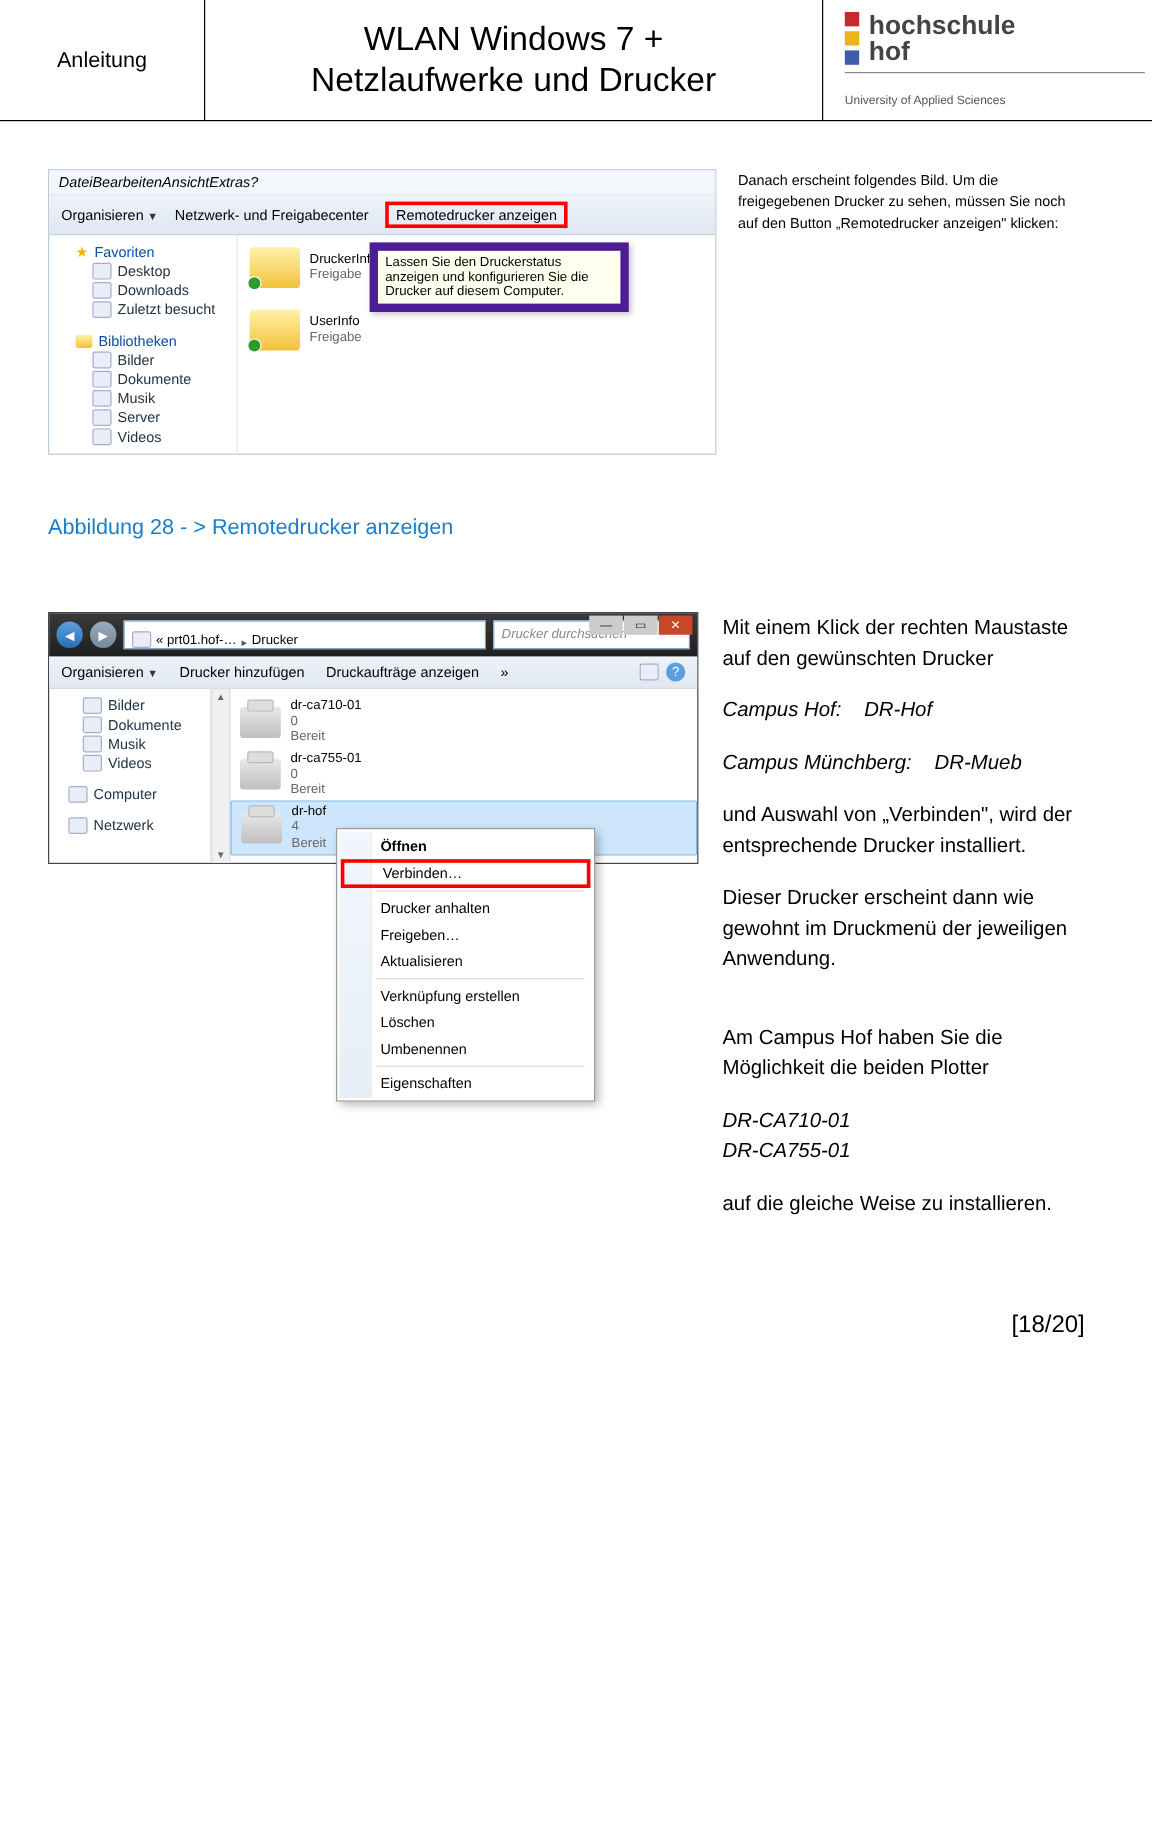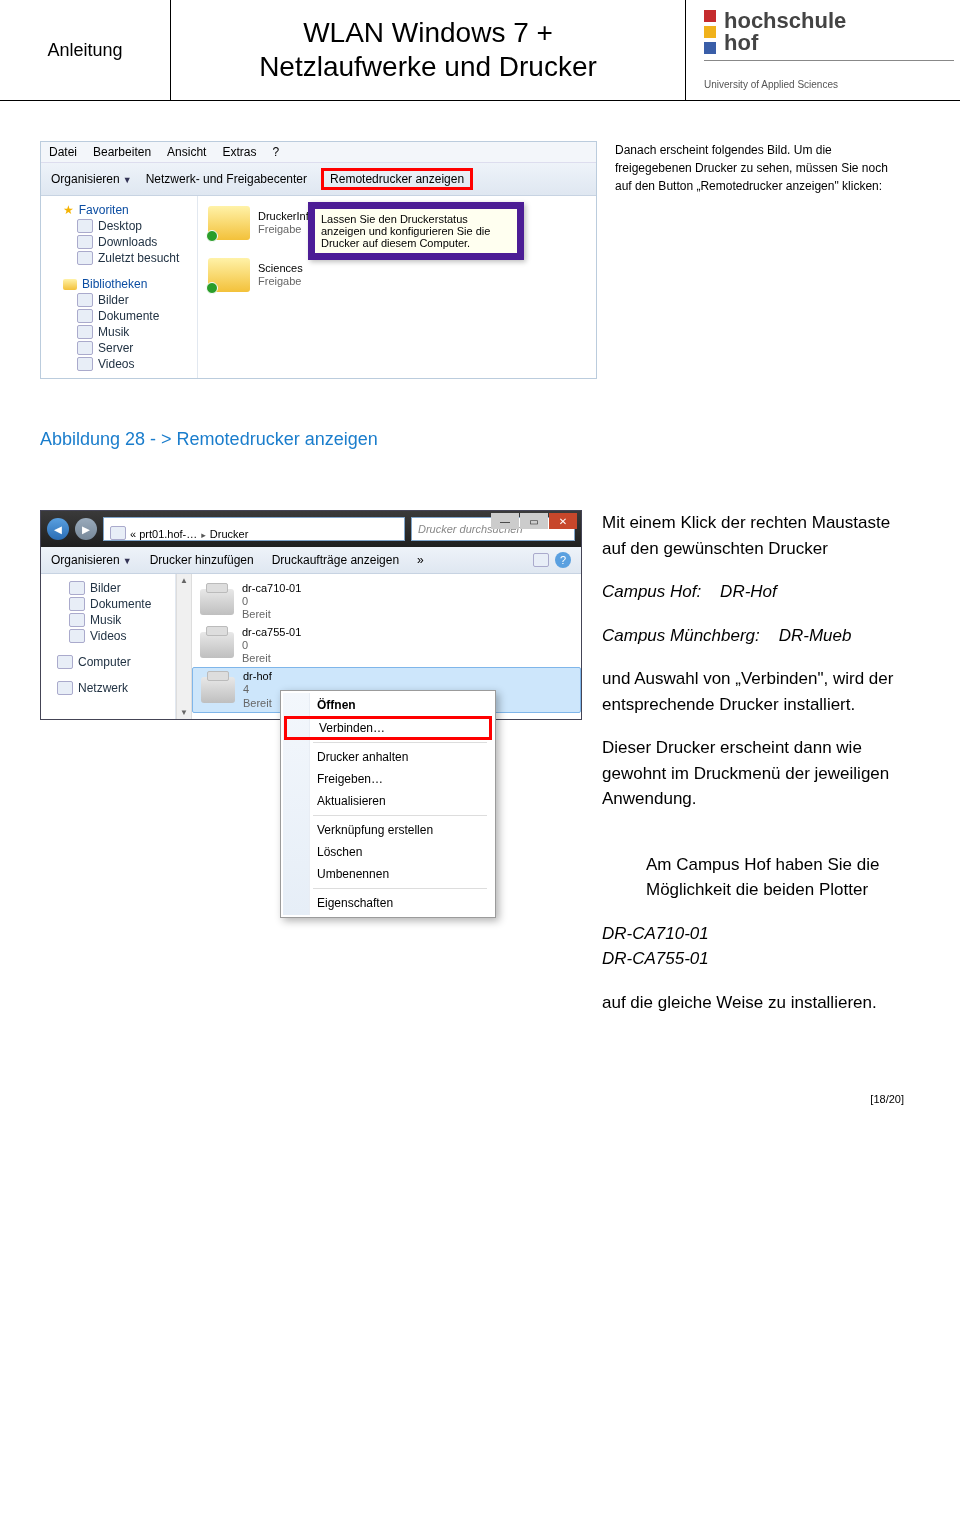--- a/index.html
+++ b/index.html
@@ -39,24 +39,25 @@
     align-items: flex-start;
   }
   .win7-box {
     border: 1px solid #bcd;
     font-family: "Segoe UI", Tahoma, sans-serif;
     font-size: 12px;
     background: #fff;
   }
   .menubar {
     display: flex;
-    gap: 16px;
+    gap: 0;
     padding: 3px 8px;
     background: #f3f6fa;
     border-bottom: 1px solid #dde;
+    font-style: italic;
   }
   .toolbar {
     display: flex;
     gap: 14px;
     padding: 5px 10px;
     background: linear-gradient(#eef3f9,#dfe7f1);
     border-bottom: 1px solid #c7d3e2;
     align-items: center;
     position: relative;
   }
@@ -197,21 +198,21 @@
     border:3px solid red;
     pointer-events:none;
   }
   .ctx-sep { height:0; border-top:1px solid #ddd; margin:3px 6px 3px 30px; }
   .ctx-icon-bar { position:absolute; left:2px; top:2px; bottom:2px; width:26px; background:linear-gradient(#f3f7fc,#e6eef7); border-right:1px solid #e8edf4; }
 
   .right-text { font-size: 17px; line-height: 1.5; width: 300px; }
   .right-text p { margin: 0 0 18px 0; }
   .italic { font-style: italic; }
 
-  .footer { text-align: right; padding: 30px 56px 20px; font-size: 11px; margin-left: 48px; }
+  .footer { text-align: right; padding: 30px 56px 20px; font-size: 20px; margin-left: 48px; }
 
   .icon-tiny { width:14px; height:12px; display:inline-block; background:#e8eef7; border:1px solid #aac; border-radius:2px; }
   .chevron { font-size:9px; color:#555; }
 </style>
 </head>
 <body>
 
 <div class="header-row">
   <div class="header-cell left">Anleitung</div>
   <div class="header-cell mid">
@@ -309,21 +310,21 @@
             <div class="printer-label">
               <div>DruckerInfo</div>
               <div class="sub">Freigabe</div>
             </div>
           </div>
           <div class="big-folder-row" style="margin-top:18px;">
             <div class="big-folder">
                 <div class="green-dot"></div>
               </div>
             <div class="printer-label">
-              <div>Sciences</div>
+              <div>UserInfo</div>
               <div class="sub">Freigabe</div>
             </div>
           </div>
         </div>
       </div>
     </div>
 
     <div class="side-text">Danach erscheint folgendes Bild. Um die freigegebenen Drucker zu sehen, müssen Sie noch auf den Button „Remotedrucker anzeigen" klicken:</div>
   </div>
 
@@ -442,21 +443,21 @@
       <p>
         <span class="italic">Campus Hof:</span>&nbsp;&nbsp;&nbsp;
         <span class="italic">DR-Hof</span>
       </p>
       <p>
         <span class="italic">Campus Münchberg:</span>&nbsp;&nbsp;&nbsp;
         <span class="italic">DR-Mueb</span>
       </p>
       <p>und Auswahl von „Verbinden", wird der entsprechende Drucker installiert.</p>
       <p>Dieser Drucker erscheint dann wie gewohnt im Druckmenü der jeweiligen Anwendung.</p>
-      <p style="margin-top:40px;margin-left:44px;">Am Campus Hof haben Sie die Möglichkeit die beiden Plotter</p>
+      <p style="margin-top:40px;">Am Campus Hof haben Sie die Möglichkeit die beiden Plotter</p>
       <p>
         <span class="italic">DR-CA710-01</span><br>
         <span class="italic">DR-CA755-01</span>
       </p>
       <p>auf die gleiche Weise zu installieren.</p>
     </div>
   </div>
 
 </div>
 

